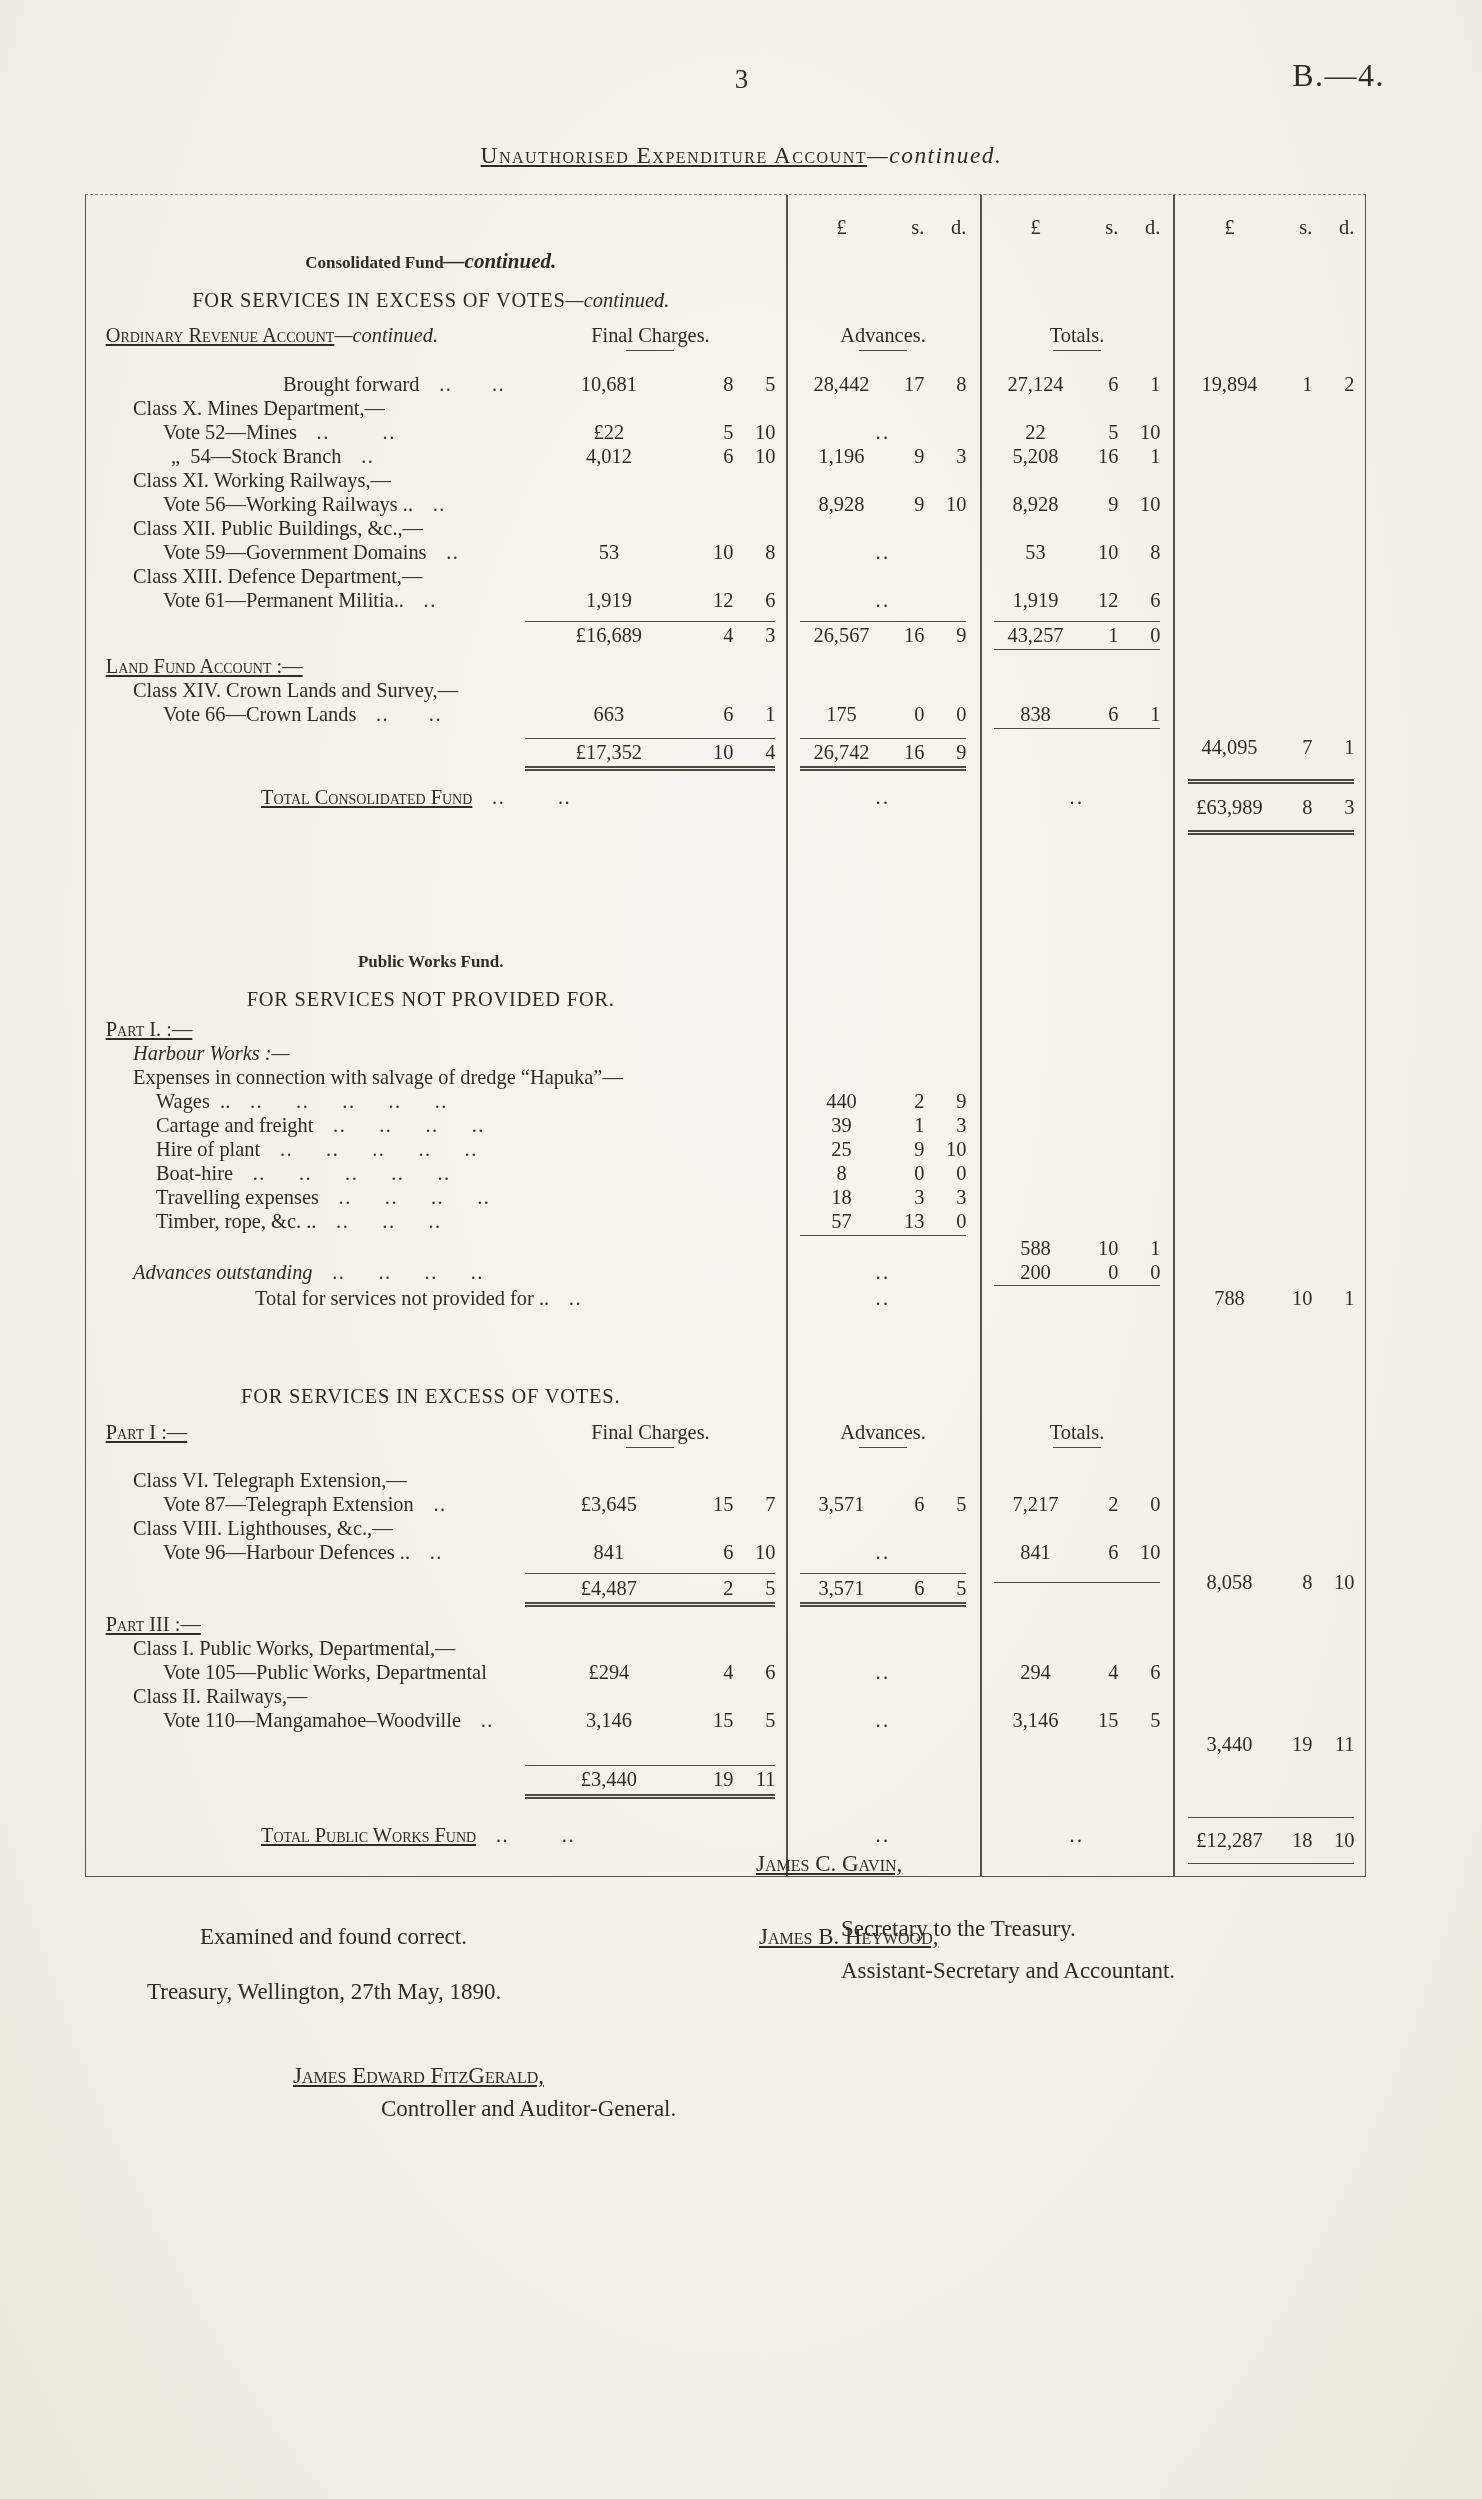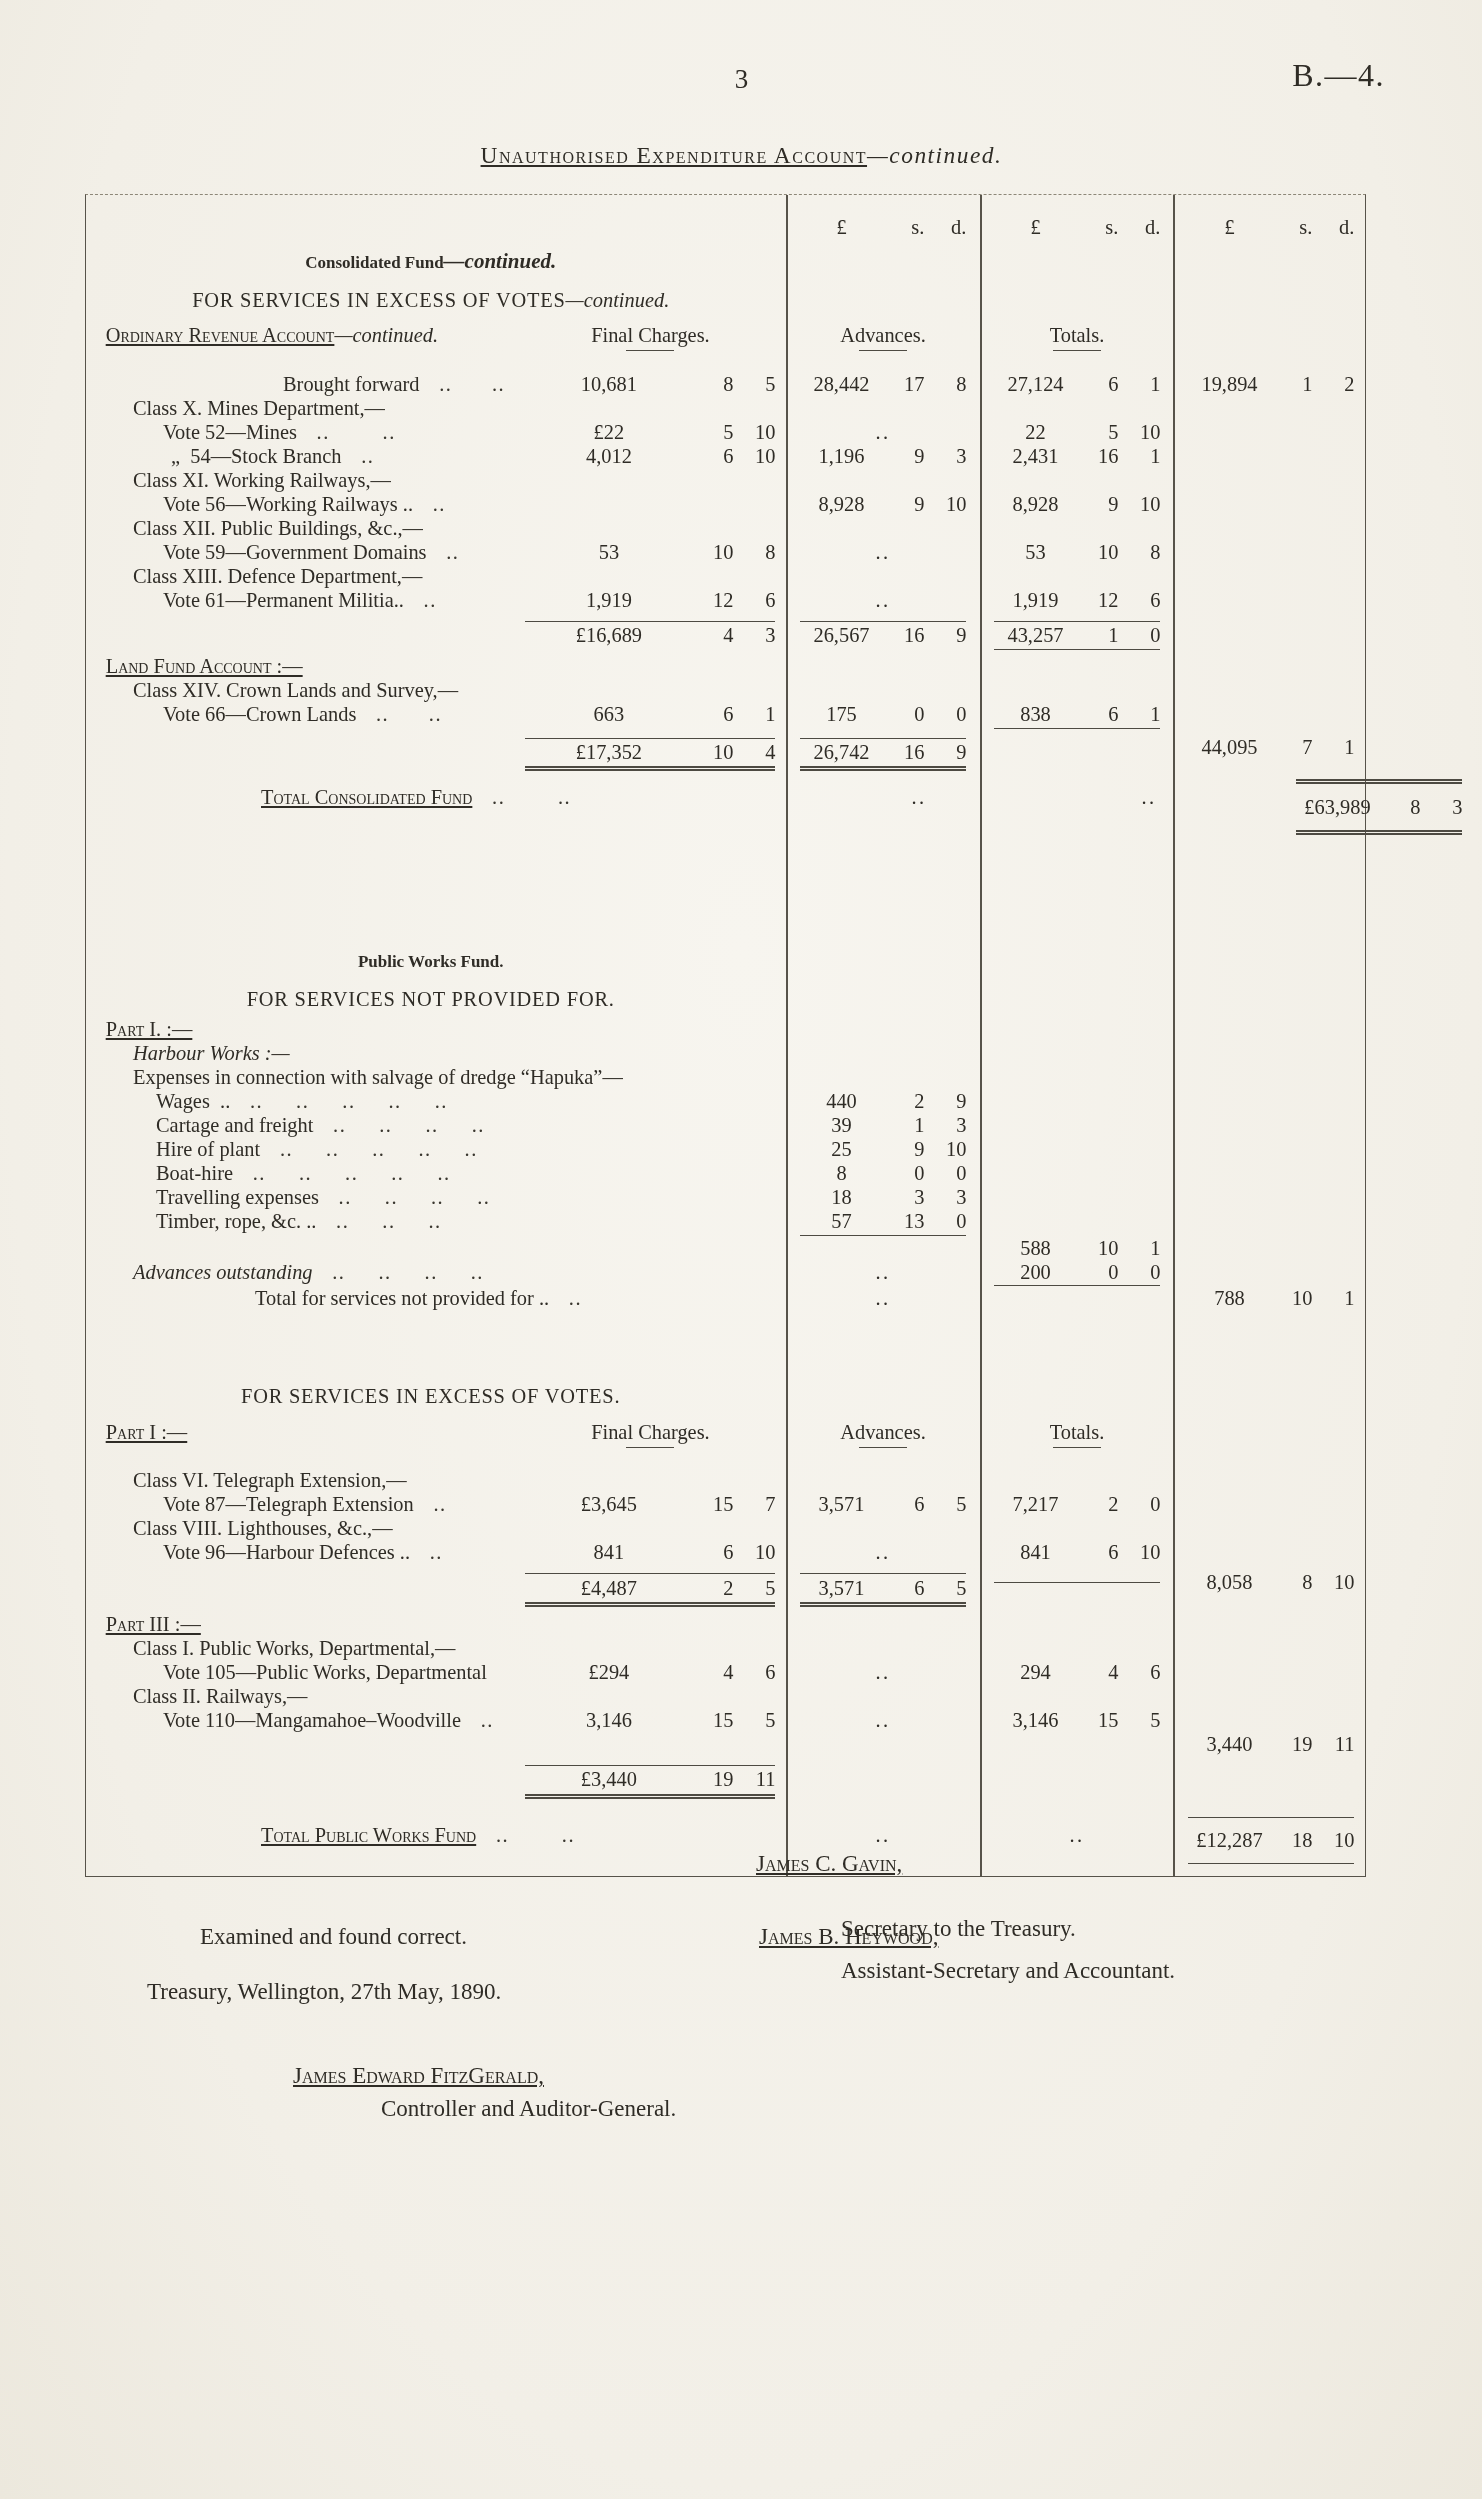--- a/index.html
+++ b/index.html
@@ -215,21 +215,21 @@
           </div>
           <div class="mcell">
             <div class="amt">
               <span class="p">1,196</span>
               <span class="s">9</span>
               <span class="dd">3</span>
             </div>
           </div>
           <div class="mcell">
             <div class="amt">
-              <span class="p">2,431</span>
+              <span class="p">5,208</span>
               <span class="s">16</span>
               <span class="dd">1</span>
             </div>
           </div>
           <div class="mcell"></div>
         </div>
         <div class="row e">
           <div class="dcell">
             <span class="lbl" style="padding-left: 47px;">Class XI. Working Railways,—</span>
           </div>
@@ -401,21 +401,21 @@
           </div>
           <div class="mcell"></div>
           <div class="mcell">
             <div class="amt">
               <span class="p">44,095</span>
               <span class="s">7</span>
               <span class="dd">1</span>
             </div>
           </div>
         </div>
-        <div class="row e" style="min-height: 42px; line-height: 42px; gap: 36px;">
+        <div class="row e" style="min-height: 42px; line-height: 42px;">
           <div class="dcell">
             <span class="lbl sc" style="padding-left: 175px;">Total Consolidated Fund</span>
             <span class="dots">..        ..</span>
           </div>
           <div class="mcell">
             <div class="amt mdots">..</div>
           </div>
           <div class="mcell">
             <div class="amt mdots">..</div>
           </div>

